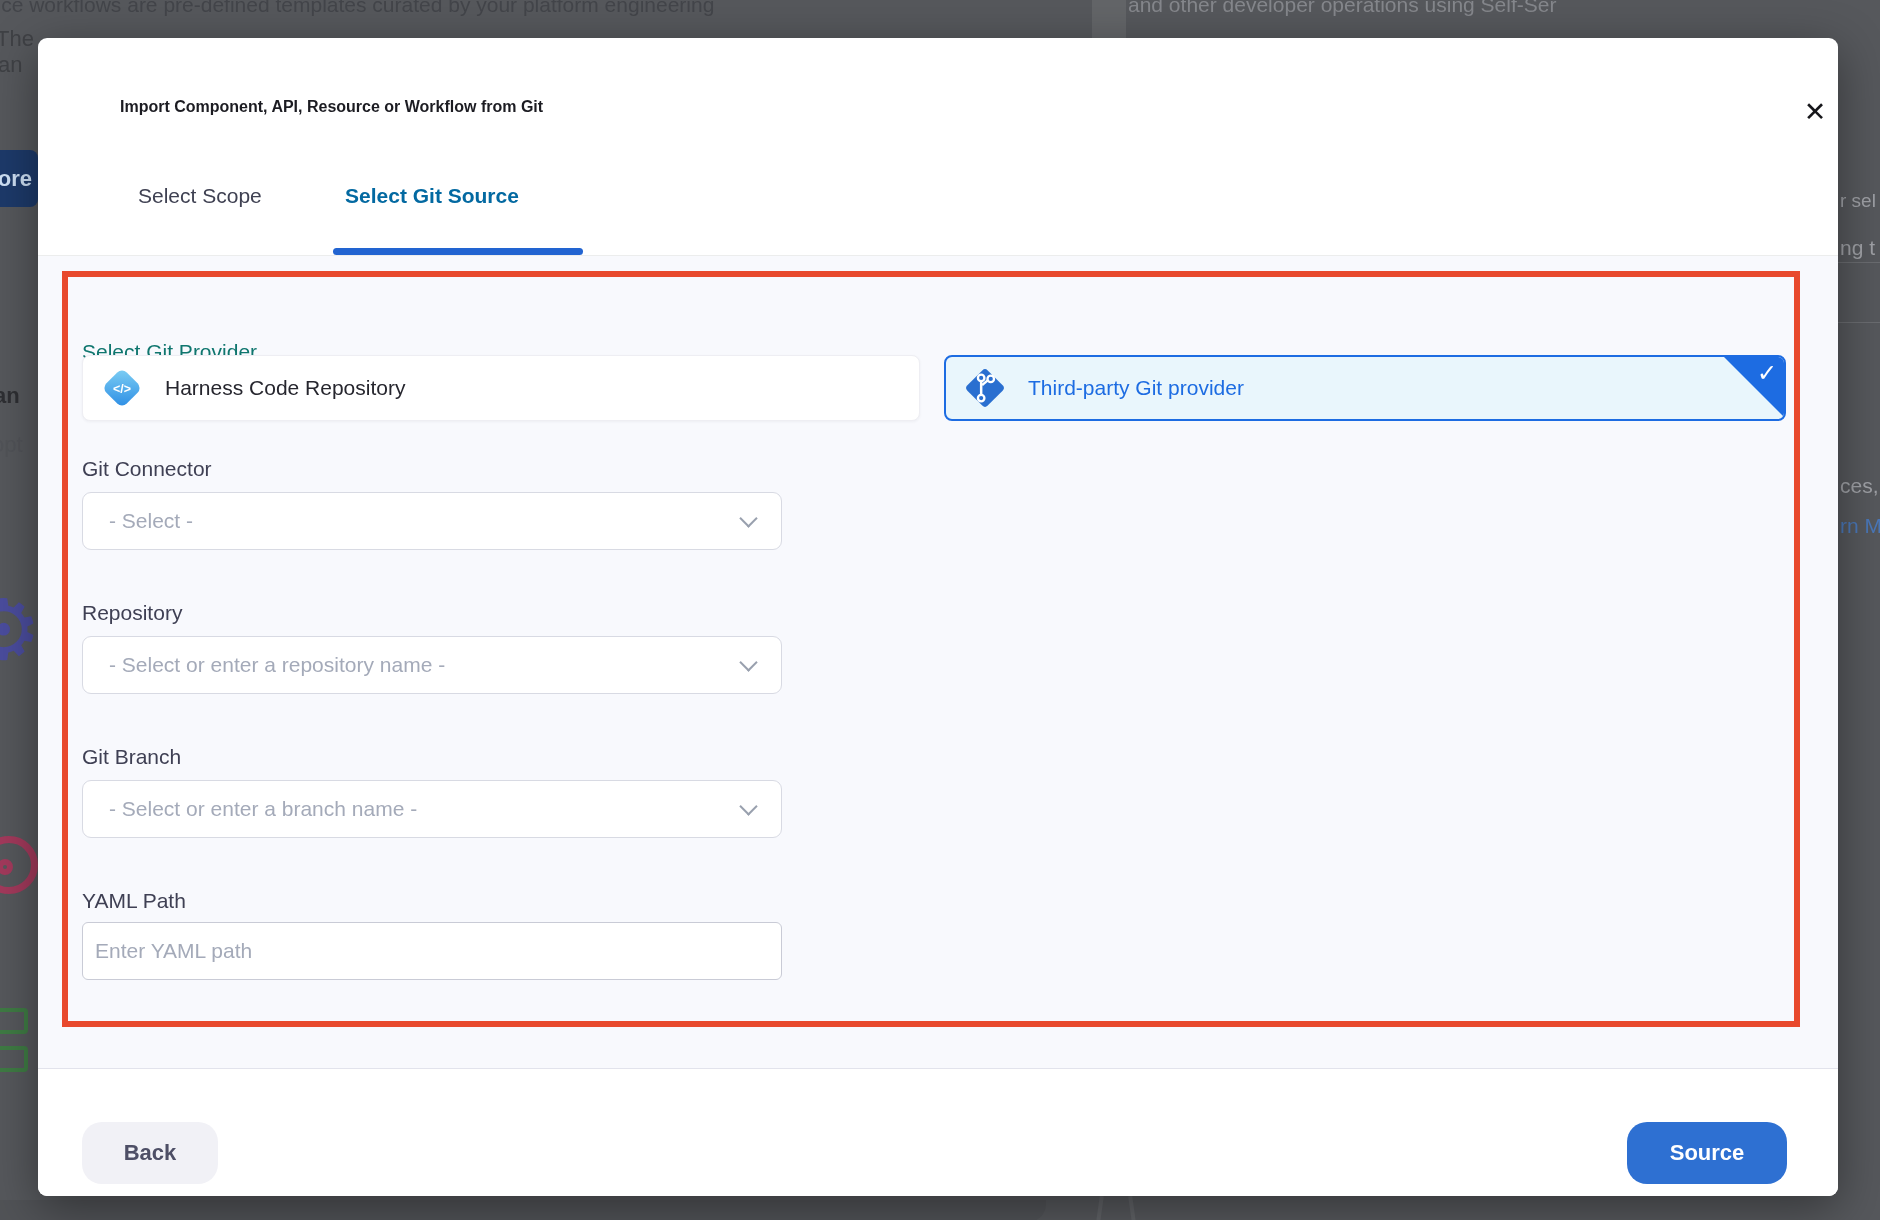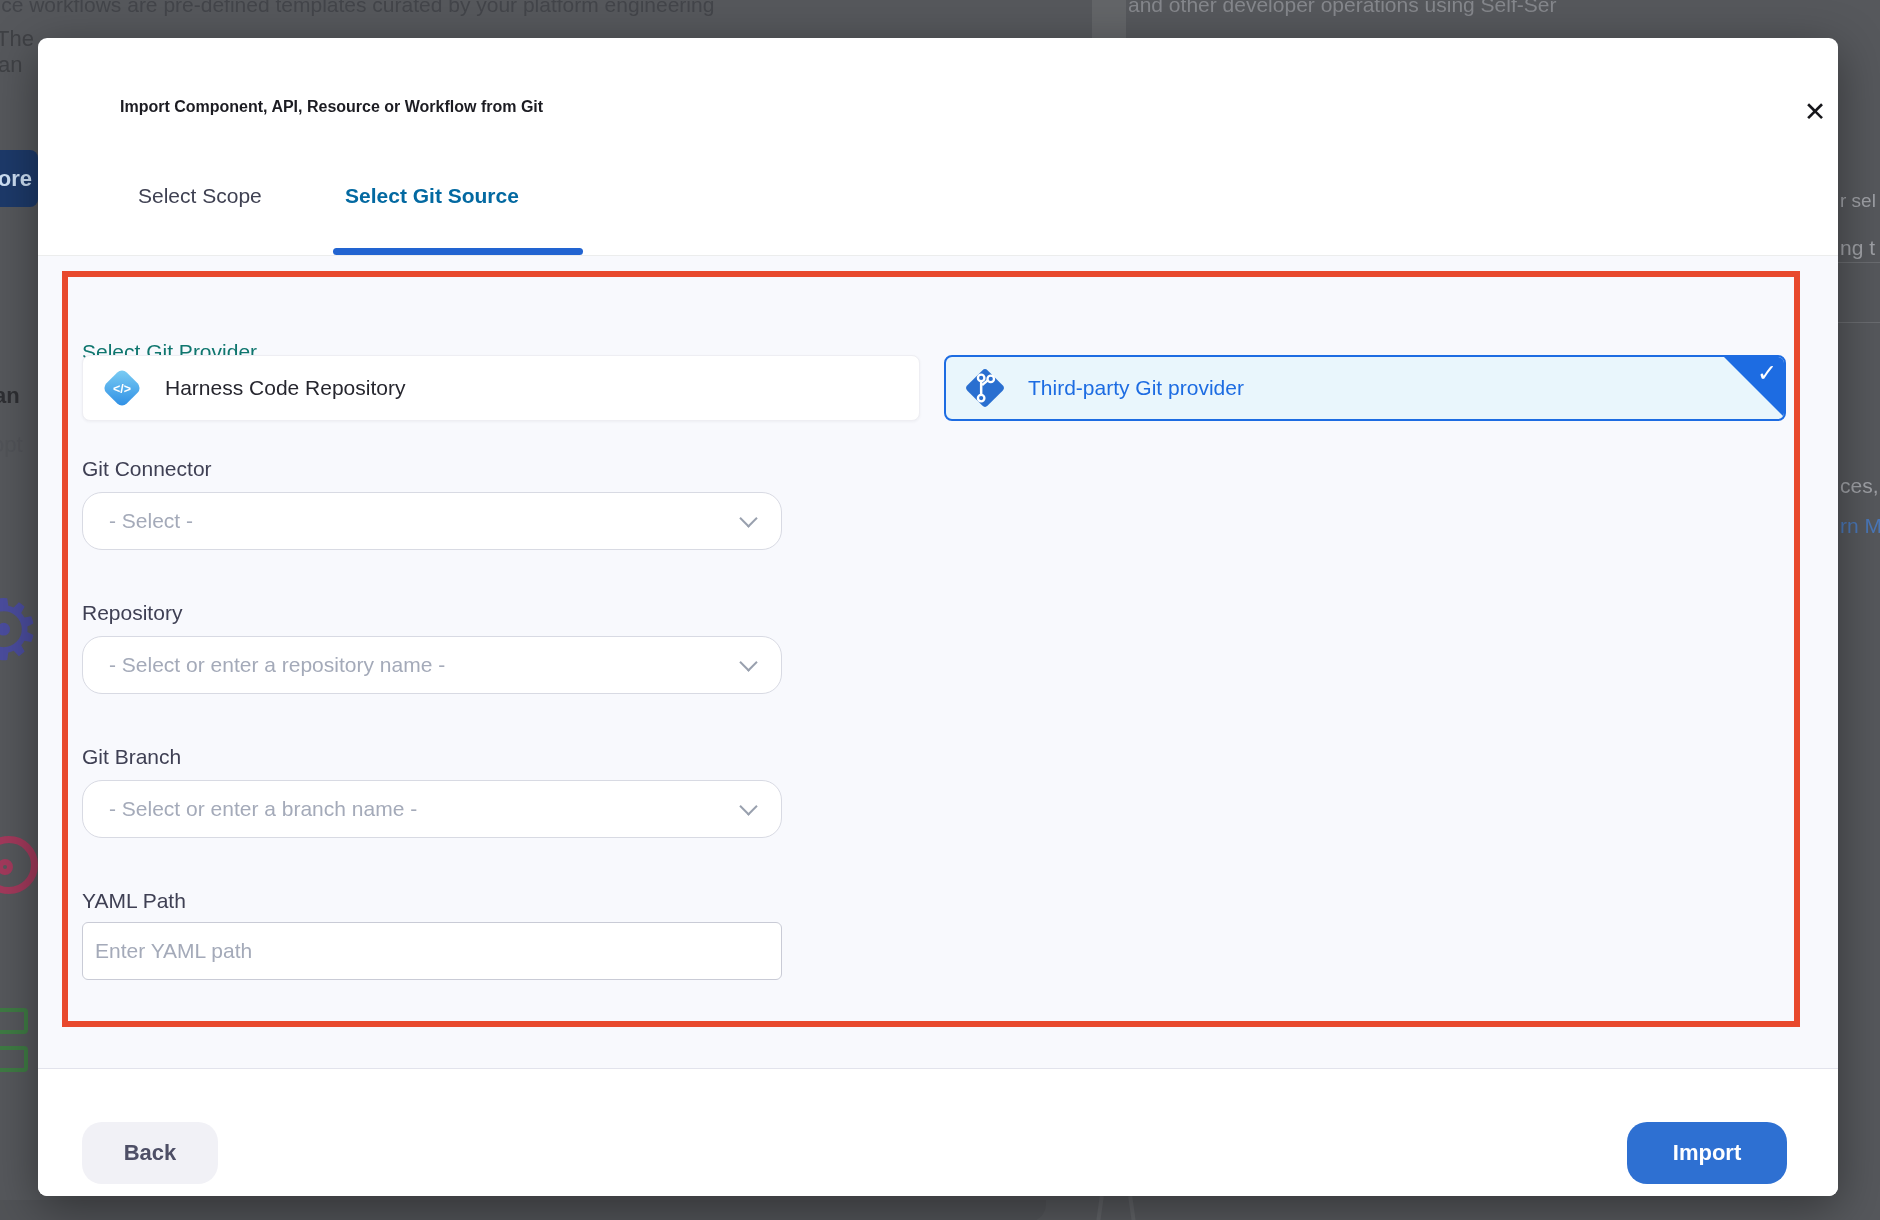--- a/index.html
+++ b/index.html
@@ -56,21 +56,21 @@
   .corner-check{position:absolute;right:-2px;top:-2px;width:64px;height:64px;background:#1d6ce2;
      clip-path:polygon(0 0,100% 0,100% 100%);border-top-right-radius:8px;}
   .corner-check span{position:absolute;right:9px;top:4px;color:#ffffff;font-size:24px;font-weight:700;}
 
   .field-lbl-connector{left:44px;top:201px;}
   .field-lbl-repo{left:44px;top:345px;}
   .field-lbl-branch{left:44px;top:489px;}
   .field-lbl-yaml{left:44px;top:633px;}
 
   .control{position:absolute;left:44px;width:700px;height:58px;background:#ffffff;border:1.5px solid #d8dae3;
-     border-radius:20px;display:flex;align-items:center;justify-content:space-between;padding:0 26px;cursor:pointer;}
+     border-radius:9px;display:flex;align-items:center;justify-content:space-between;padding:0 26px;cursor:pointer;}
   .ctl-connector{top:236px;}
   .ctl-repo{top:380px;}
   .ctl-branch{top:524px;}
   .placeholder{font-size:21px;color:#a4aab9;}
   .chev{width:13px;height:13px;border-right:2.5px solid #99a0ae;border-bottom:2.5px solid #99a0ae;
      transform:rotate(45deg);margin-top:-6px;}
   .yaml-input{position:absolute;left:44px;top:666px;width:700px;height:58px;background:#ffffff;
      border:1.5px solid #c9cbd6;border-radius:6px;padding:0 12px;font-size:21px;color:#26262e;outline:none;}
   .yaml-input::placeholder{color:#a4aab9;}
 
@@ -173,16 +173,16 @@
         <span class="placeholder">- Select or enter a branch name -</span>
         <span class="chev"></span>
       </div>
 
       <div class="lbl field-lbl-yaml">YAML Path</div>
       <input class="yaml-input" type="text" placeholder="Enter YAML path" style="">
     </div>
 
     <div class="modal-footer">
       <button class="btn btn-back">Back</button>
-      <button class="btn btn-import">Import</button>
+      <button class="btn btn-import">Source</button>
     </div>
   </div>
 </div>
 
 </body></html>

